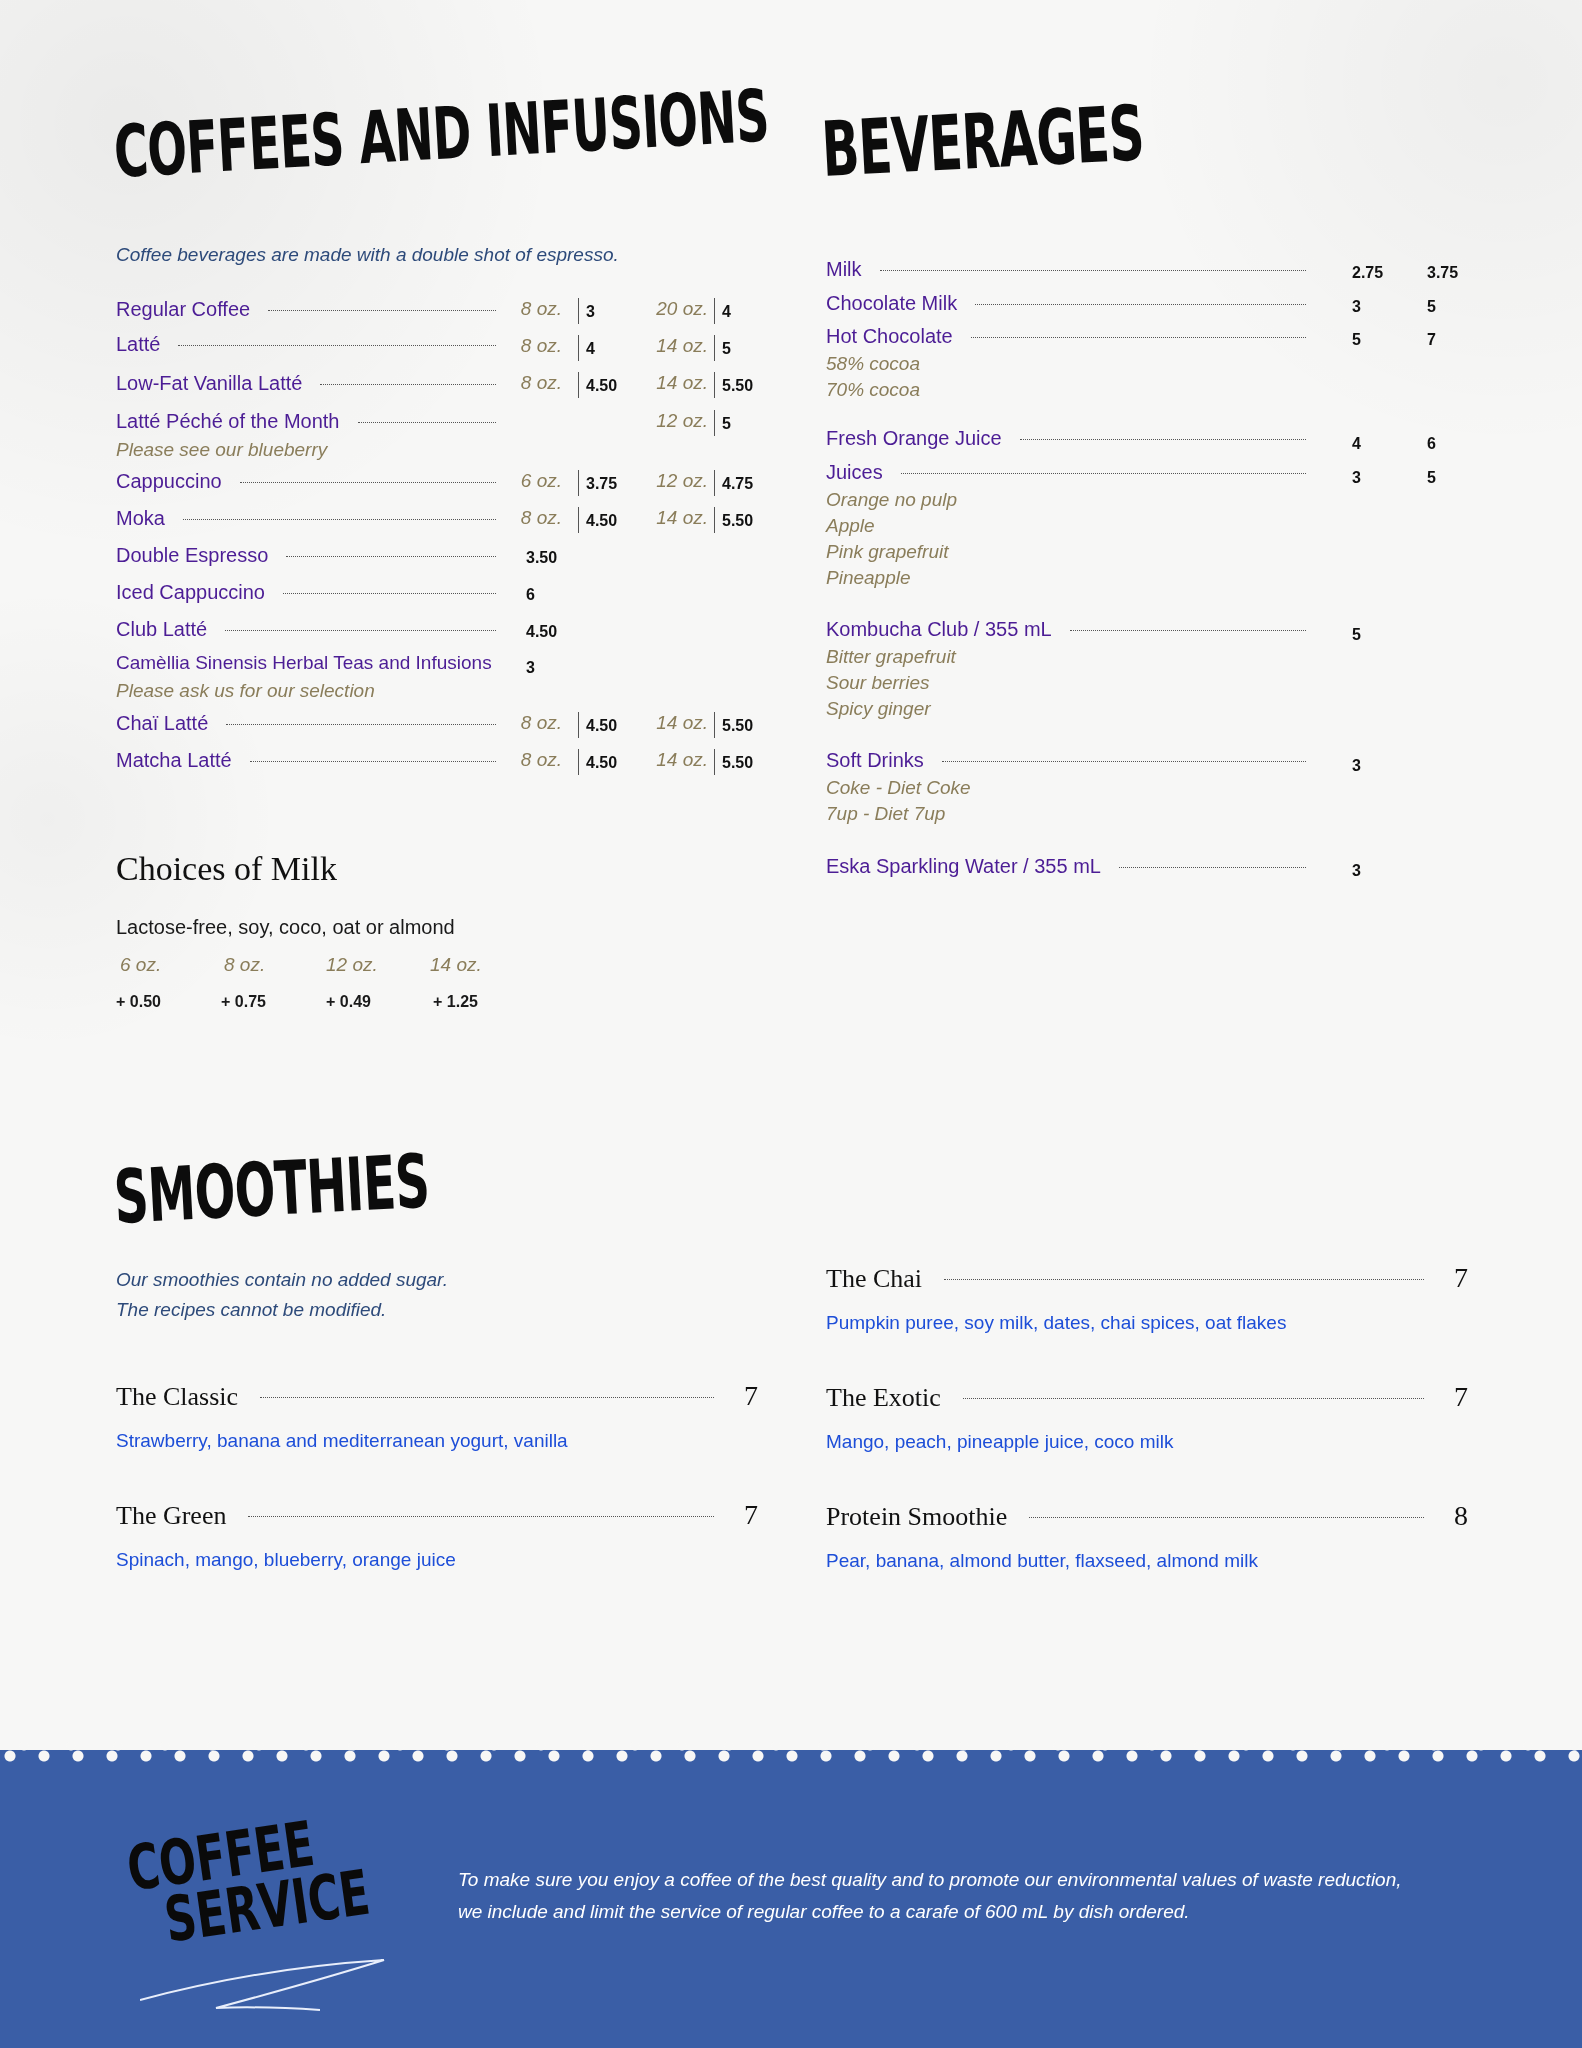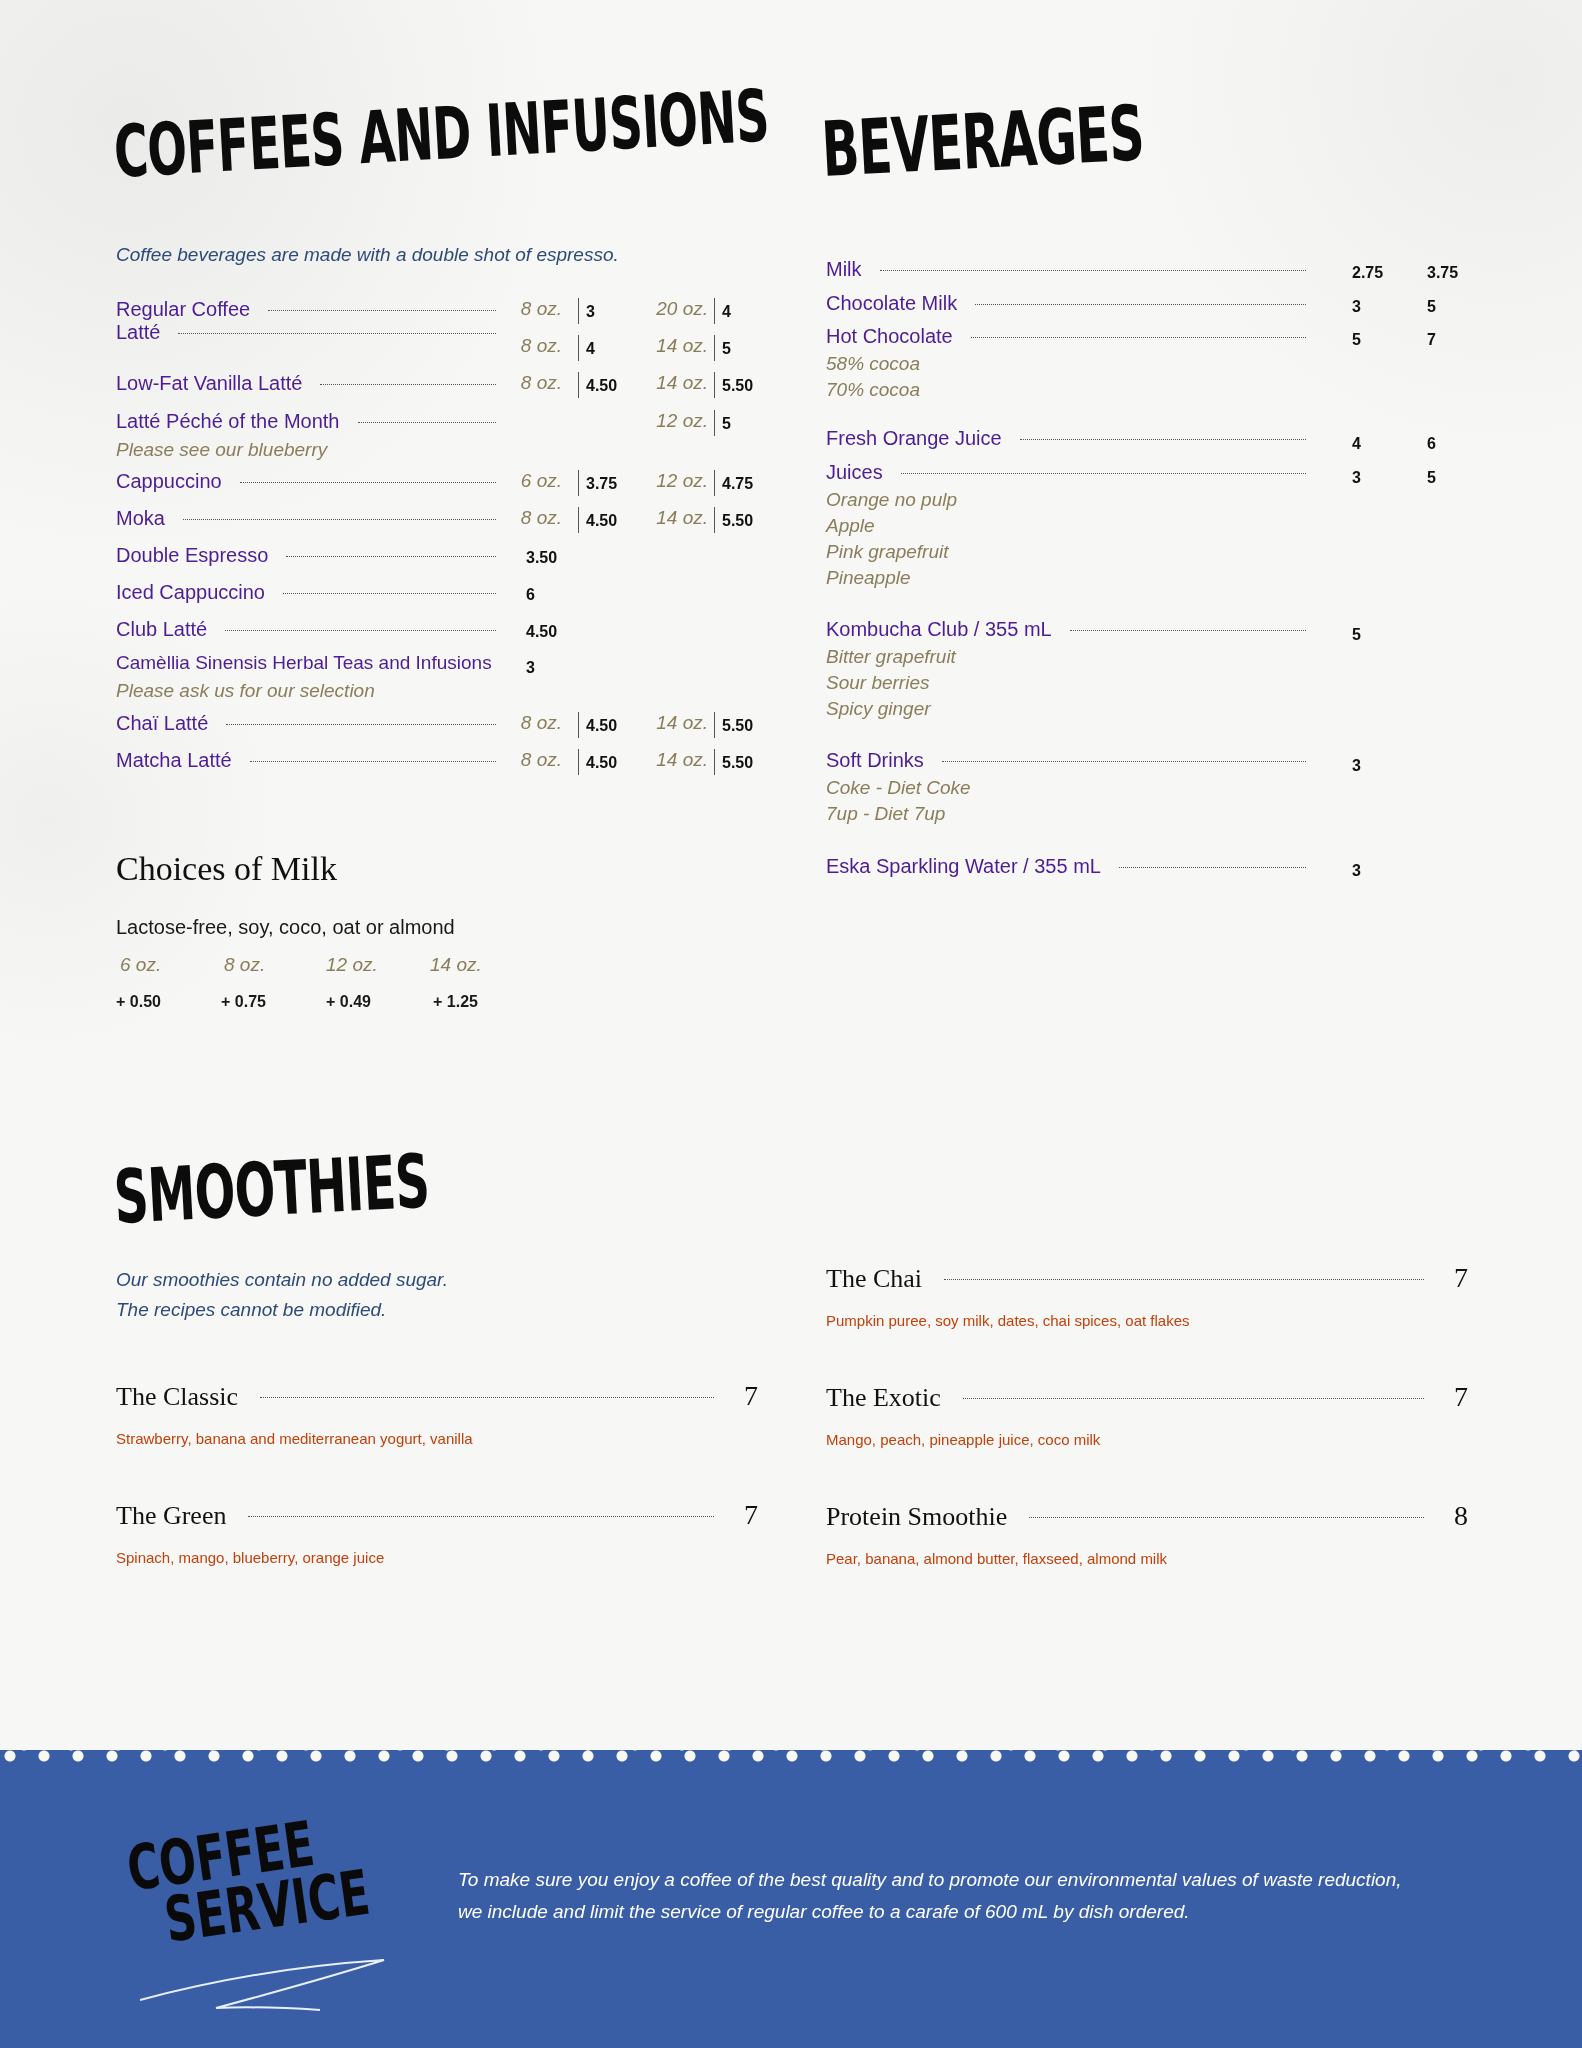--- a/index.html
+++ b/index.html
@@ -105,21 +105,21 @@
   .sm-row .leader {
     flex: 1;
     border-bottom: 1.5px dotted #555;
     margin: 0 30px 0 22px;
     transform: translateY(-7px);
   }
   .sm-row .price-s {
     font-family: "Liberation Serif", "DejaVu Serif", serif;
     font-size: 28px; color: #111;
   }
-  .sm-desc { position: absolute; font-size: 15px; color: #c2410c; }
+  .sm-desc { position: absolute; font-size: 19px; color: #1d4ed8; }
 
   .footer {
     position: absolute; left: 0; top: 1750px; width: 1582px; height: 298px;
     background: #3a5ea6;
   }
   .footer-edge {
     position: absolute; left: 0; top: 1742px; width: 1582px; height: 30px;
     background:
       radial-gradient(circle at 10px 14px, #f7f7f6 5px, transparent 6px) 0 0/34px 30px,
       radial-gradient(circle at 24px 4px, #f7f7f6 4px, transparent 5px) 0 0/47px 30px;
@@ -153,21 +153,21 @@
     <span class="name">Regular Coffee</span>
     <span class="leader"></span>
   </div>
 <div class="size" style="left:502px;top:298px;">8 oz.</div>
 <div class="bar" style="left:578px;top:298px;"></div>
 <div class="price" style="left:586px;top:303px;">3</div>
 <div class="size" style="left:648px;top:298px;">20 oz.</div>
 <div class="bar" style="left:714px;top:298px;"></div>
 <div class="price" style="left:722px;top:303px;">4</div>
 
-<div class="row" style="left:116px;top:321px;width:390px;text-align:center;">
+<div class="row" style="left:116px;top:333px;width:390px;text-align:center;">
     <span class="name">Latté</span>
     <span class="leader"></span>
   </div>
 <div class="size" style="left:502px;top:335px;">8 oz.</div>
 <div class="bar" style="left:578px;top:335px;"></div>
 <div class="price" style="left:586px;top:340px;">4</div>
 <div class="size" style="left:648px;top:335px;">14 oz.</div>
 <div class="bar" style="left:714px;top:335px;"></div>
 <div class="price" style="left:722px;top:340px;">5</div>
 

